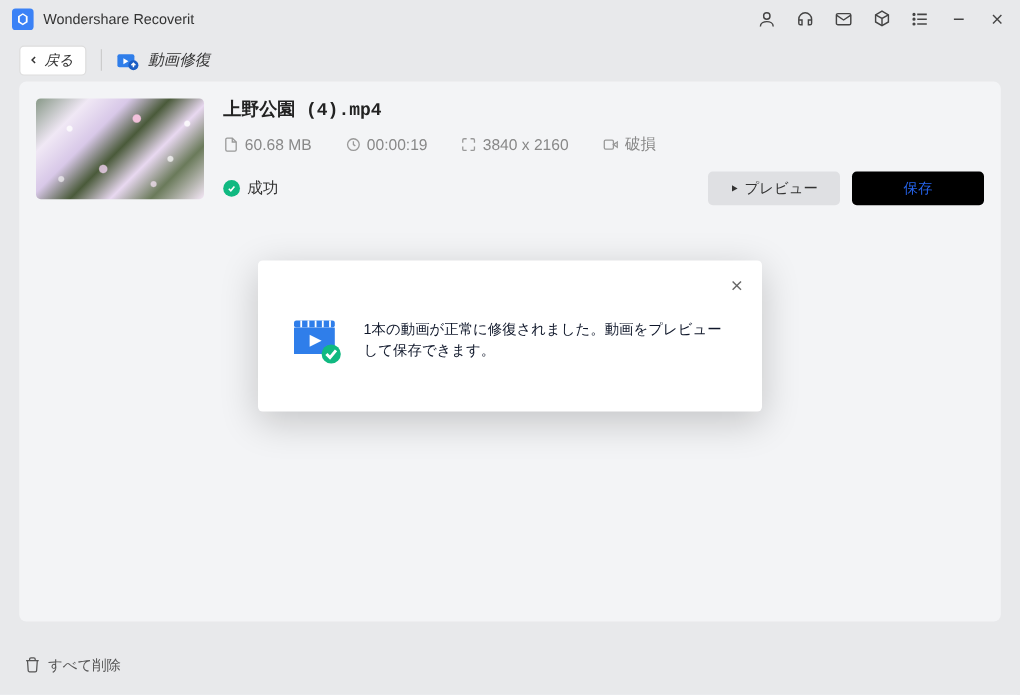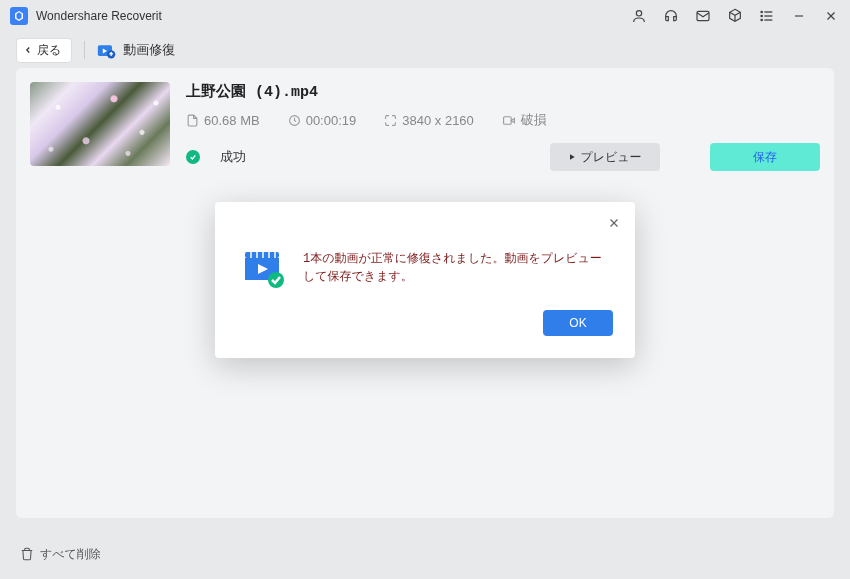--- a/index.html
+++ b/index.html
@@ -55,20 +55,21 @@
       color: #444;
     }
     
     
     .toolbar {
       height: 36px;
       display: flex;
       align-items: center;
       padding: 0 16px;
       gap: 12px;
+      font-style: italic;
     }
     .back-btn {
       display: flex;
       align-items: center;
       gap: 4px;
       background: #fff;
       border: 1px solid #ddd;
       border-radius: 4px;
       padding: 3px 10px 3px 6px;
       font-size: 12px;
@@ -153,21 +154,21 @@
     }
     .status-row {
       display: flex;
       align-items: center;
       justify-content: space-between;
       margin-top: 4px;
     }
     .status-success {
       display: flex;
       align-items: center;
-      gap: 20px;
+      gap: 6px;
       font-size: 13px;
       color: #333;
     }
     .check-circle {
       width: 14px;
       height: 14px;
       background: #10b981;
       border-radius: 50%;
       display: flex;
       align-items: center;
@@ -180,28 +181,27 @@
     .btn-preview, .btn-save {
       width: 110px;
       height: 28px;
       border-radius: 4px;
       font-size: 12px;
       display: flex;
       align-items: center;
       justify-content: center;
       cursor: pointer;
       gap: 4px;
-      margin-left: 40px;
     }
     .btn-preview {
       background: #dfe0e3;
       color: #333;
     }
     .btn-save {
-      background: #5eead4;
+      background: #000000;
       color: #2563eb;
     }
     
     
     .footer {
       position: absolute;
       bottom: 0;
       left: 0;
       right: 16px;
       height: 50px;
@@ -264,23 +264,22 @@
       gap: 16px;
       padding: 30px 10px 24px 10px;
     }
     .modal-icon {
       width: 44px;
       height: 36px;
       position: relative;
     }
     .modal-text {
       font-size: 12px;
-      color: #7f1d1d;
+      color: #0f172a;
       line-height: 1.5;
-      font-family: Liberation Mono, monospace;
     }
     .modal-footer {
       display: flex;
       justify-content: flex-end;
       padding: 0 4px 4px 0;
     }
     .modal-ok {
       background: #2f7eea;
       color: #fff;
       border: none;
@@ -459,17 +458,14 @@
           <line x1="32" y1="2" x2="32" y2="8" stroke="#fff" stroke-width="1.5"></line>
           <rect x="2" y="8" width="34" height="22" rx="0" fill="#2f7eea"></rect>
           <rect x="2" y="28" width="34" height="2" rx="0" fill="#2f7eea"></rect>
           <path d="M15 14l10 5-10 5V14z" fill="#fff"></path>
           <circle cx="33" cy="30" r="8" fill="#10b981"></circle>
           <polyline points="29 30 32 33 37 27" fill="none" stroke="#fff" stroke-width="2.5"></polyline>
         </svg>
       </div>
       <div class="modal-text">1本の動画が正常に修復されました。動画をプレビューして保存できます。</div>
     </div>
-    <div class="modal-footer">
-      <button class="modal-ok">OK</button>
-    </div>
   </div>
 </div>
 
 </body></html>

